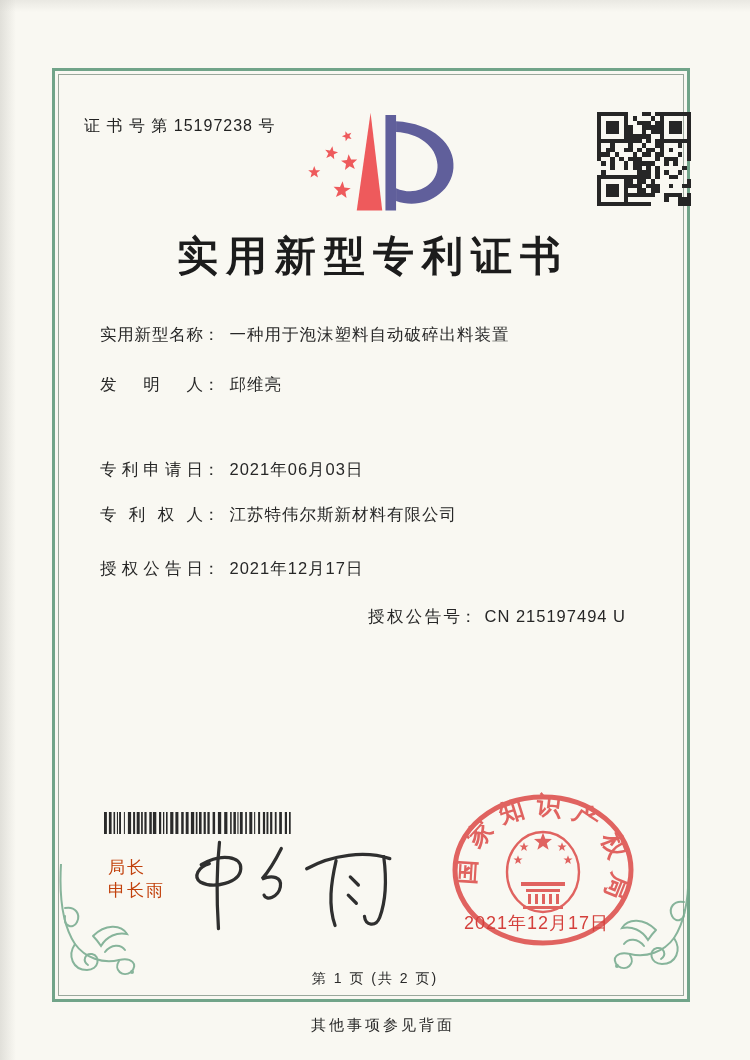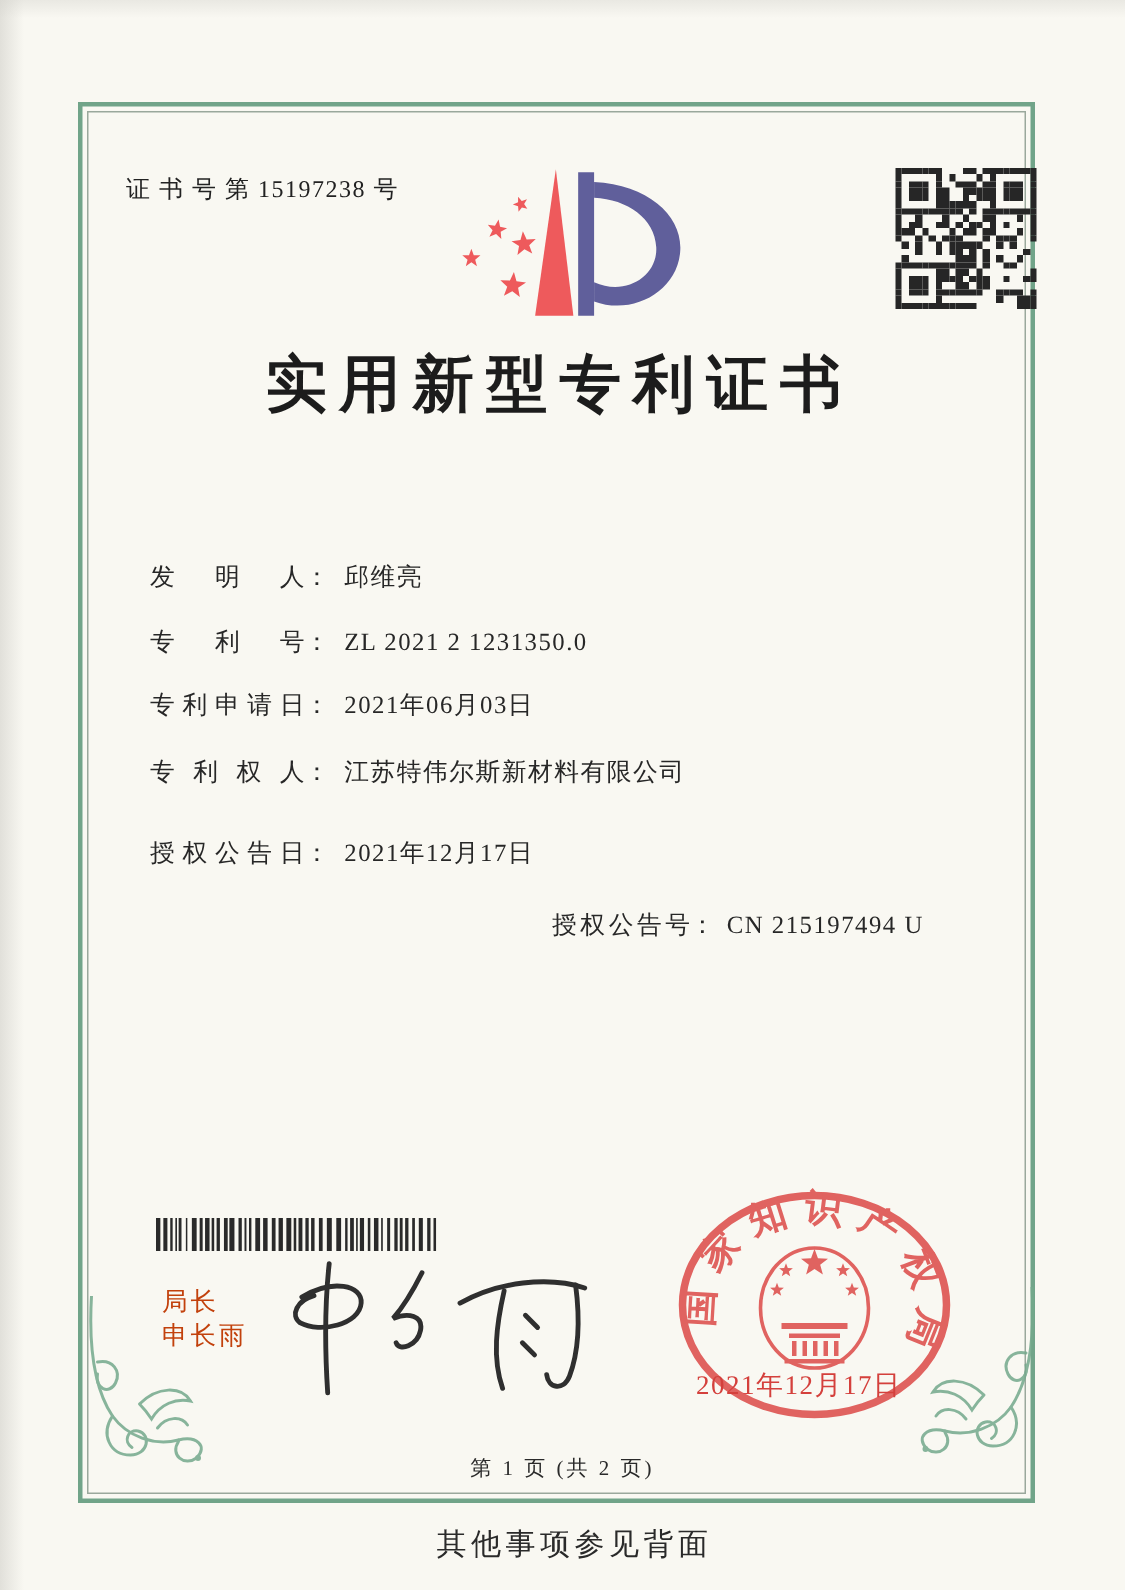--- a/index.html
+++ b/index.html
@@ -1,20 +1,20 @@
 <!DOCTYPE html>
 <html><head>
 <meta charset="utf-8">
 <style>
   * { margin:0; padding:0; box-sizing:border-box; }
   html,body { background:#e9e8e3; }
   .page {
     position:relative; width:750px; height:1060px; margin:0 auto;
     background:#f9f8f2; overflow:hidden;
-    font-family:Liberation Serif, serif; color:#2b2b2b;
+    font-family:Liberation Sans, sans-serif; color:#2b2b2b;
   }
   .scan-edge-left { position:absolute; left:0; top:0; width:16px; height:100%;
     background:linear-gradient(90deg, rgba(205,204,198,.55), rgba(205,204,198,0)); }
   .scan-edge-top { position:absolute; left:0; top:0; width:100%; height:12px;
     background:linear-gradient(180deg, rgba(210,209,203,.4), rgba(210,209,203,0)); }
 
   .frame-outer { position:absolute; left:52px; top:68px; width:638px; height:934px;
     border:3px solid #71a489; }
   .frame-inner { position:absolute; left:3px; top:3px; right:3px; bottom:3px;
     border:1.6px solid #9aa89c; }
@@ -50,21 +50,21 @@
 
   .signature { position:absolute; left:185px; top:834px; width:218px; height:102px; }
 
   .seal { position:absolute; left:450px; top:792px; width:186px; height:156px; }
   .seal-date { position:absolute; left:464px; top:911px; width:170px;
     font-size:18px; color:#d4403c; letter-spacing:1px; white-space:nowrap; }
 
   .page-info { position:absolute; left:0; right:0; top:970px; text-align:center;
     font-size:14px; letter-spacing:2px; color:#2a2a2a; }
   .back-note { position:absolute; left:16px; right:0; top:1016px; text-align:center;
-    font-size:20px; letter-spacing:3px; color:#2a2a2a; }
+    font-size:15px; letter-spacing:3px; color:#2a2a2a; }
 
   .flourish { position:absolute; width:98px; height:134px; }
   .flourish-left { left:57px; top:864px; }
   .flourish-right { left:594px; top:858px; transform:scaleX(-1); }
 </style>
 </head>
 <body>
 
 <div class="page">
   <div class="scan-edge-left"></div>
@@ -551,25 +551,25 @@
       <div></div>
       <div></div>
       <div></div>
       <div class="on"></div>
       <div class="on"></div>
       <div class="on"></div>
     </div>
 
   <div class="title">实用新型专利证书</div>
 
+  <div class="row" style="top:324px">
+    <span class="lbl">实用新型名称</span><span class="colon">：</span><span class="val">一种用于泡沫塑料自动破碎出料装置</span>
+  </div>
   <div class="row" style="top:374px">
     <span class="lbl">发明人</span><span class="colon">：</span><span class="val">邱维亮</span>
-  </div>
-  <div class="row" style="top:417px">
-    <span class="lbl">专利号</span><span class="colon">：</span><span class="val">ZL 2021 2 1231350.0</span>
   </div>
   <div class="row" style="top:459px">
     <span class="lbl">专利申请日</span><span class="colon">：</span><span class="val">2021年06月03日</span>
   </div>
   <div class="row" style="top:504px">
     <span class="lbl">专利权人</span><span class="colon">：</span><span class="val">江苏特伟尔斯新材料有限公司</span>
   </div>
   <div class="row" style="top:558px">
     <span class="lbl">授权公告日</span><span class="colon">：</span><span class="val">2021年12月17日</span>
     <span class="pair2">

